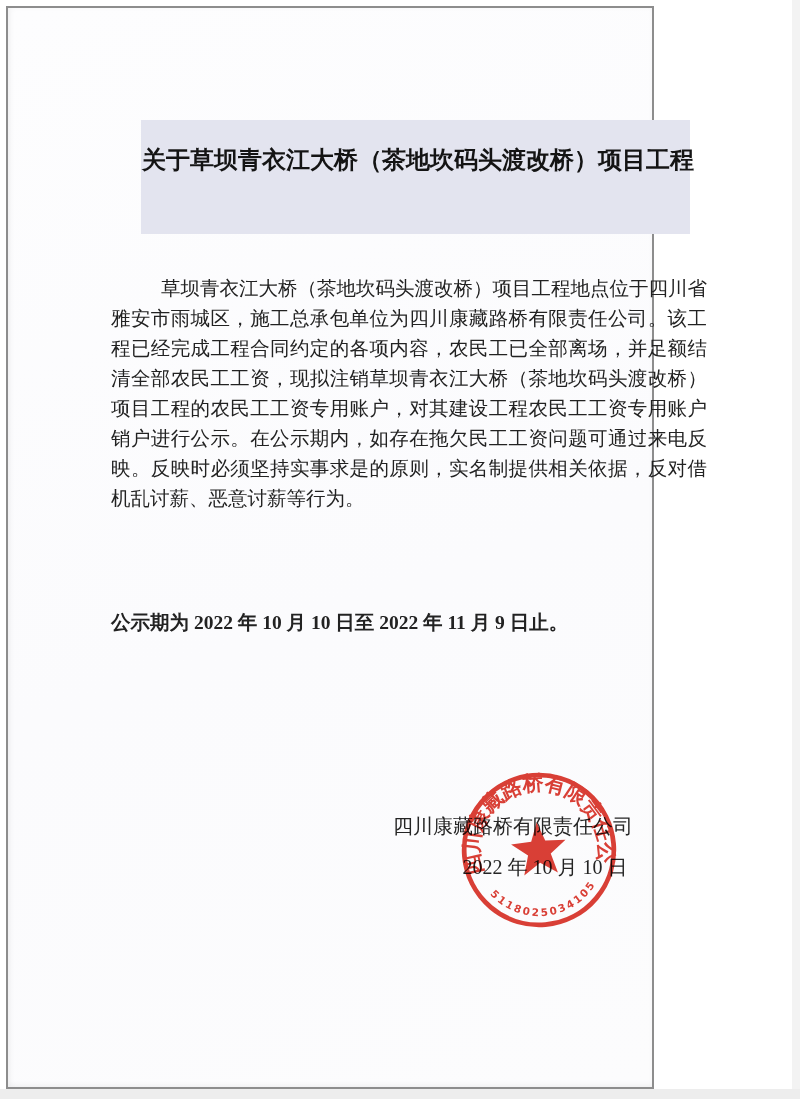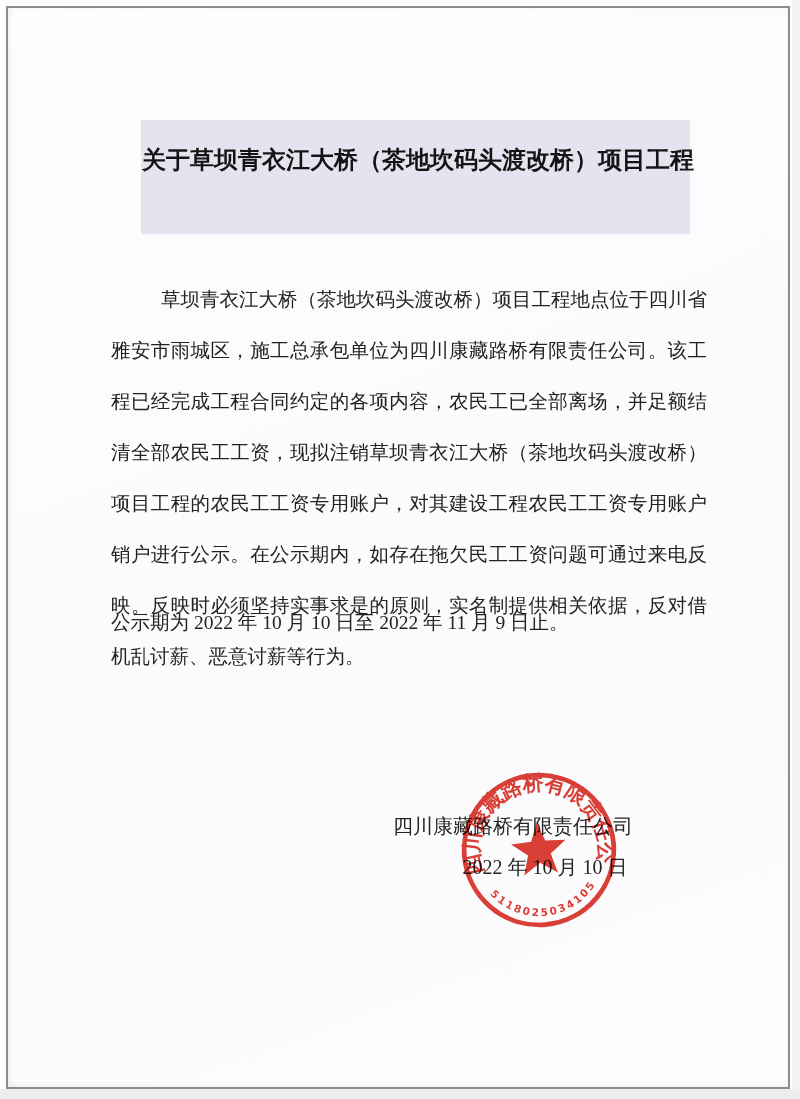--- a/index.html
+++ b/index.html
@@ -16,21 +16,21 @@
   .edge-bottom {
     position: absolute; left: 0; top: 1089px; width: 800px; height: 10px;
     background: #ededed;
   }
   .edge-right {
     position: absolute; left: 792px; top: 0; width: 8px; height: 1099px;
     background: #f3f3f3;
   }
   
   .page {
-    position: absolute; left: 6px; top: 6px; width: 784px; height: 1083px;
+    position: absolute; left: 6px; top: 6px; width: 648px; height: 1083px;
     border: 2px solid #8d8d8d;
     background: linear-gradient(160deg, #fdfdfe 0%, #fbfbfd 55%, #fcfcfd 100%);
     box-shadow: inset 3px 0 5px rgba(0,0,0,0.035), inset 0 -3px 5px rgba(0,0,0,0.03);
   }
   
   .title-tint {
     position: absolute; left: 133px; top: 112px; width: 549px; height: 114px;
     background: #e3e4ef;
   }
   .title-line {
@@ -42,32 +42,33 @@
     letter-spacing: 0px;
     color: #141414;
     white-space: nowrap;
   }
   .title-l1 { top: 136px; }
   .title-l2 { top: 194px; }
 
   .body-text {
     position: absolute; left: 103px; top: 266px; width: 596px;
     font-size: 19.5px;
-    line-height: 51px;
+    line-height: 30px;
     color: #222222;
     text-align: justify;
     text-justify: inter-ideograph;
     text-indent: 50px;
     letter-spacing: 0px;
   }
   .contact-block {
     position: absolute; left: 103px; top: 596px; width: 620px;
     font-size: 19.5px;
     line-height: 38.4px;
     color: #222222;
+    font-weight: bold;
   }
   .contact-block div { white-space: nowrap; }
 
   .sig-company {
     position: absolute; left: 385px; top: 805px; width: 236px;
     text-align: center; font-size: 20px; color: #242424; white-space: nowrap;
   }
   .sig-date {
     position: absolute; left: 430px; top: 846px; width: 214px;
     text-align: center; font-size: 20px; color: #242424; white-space: nowrap;

